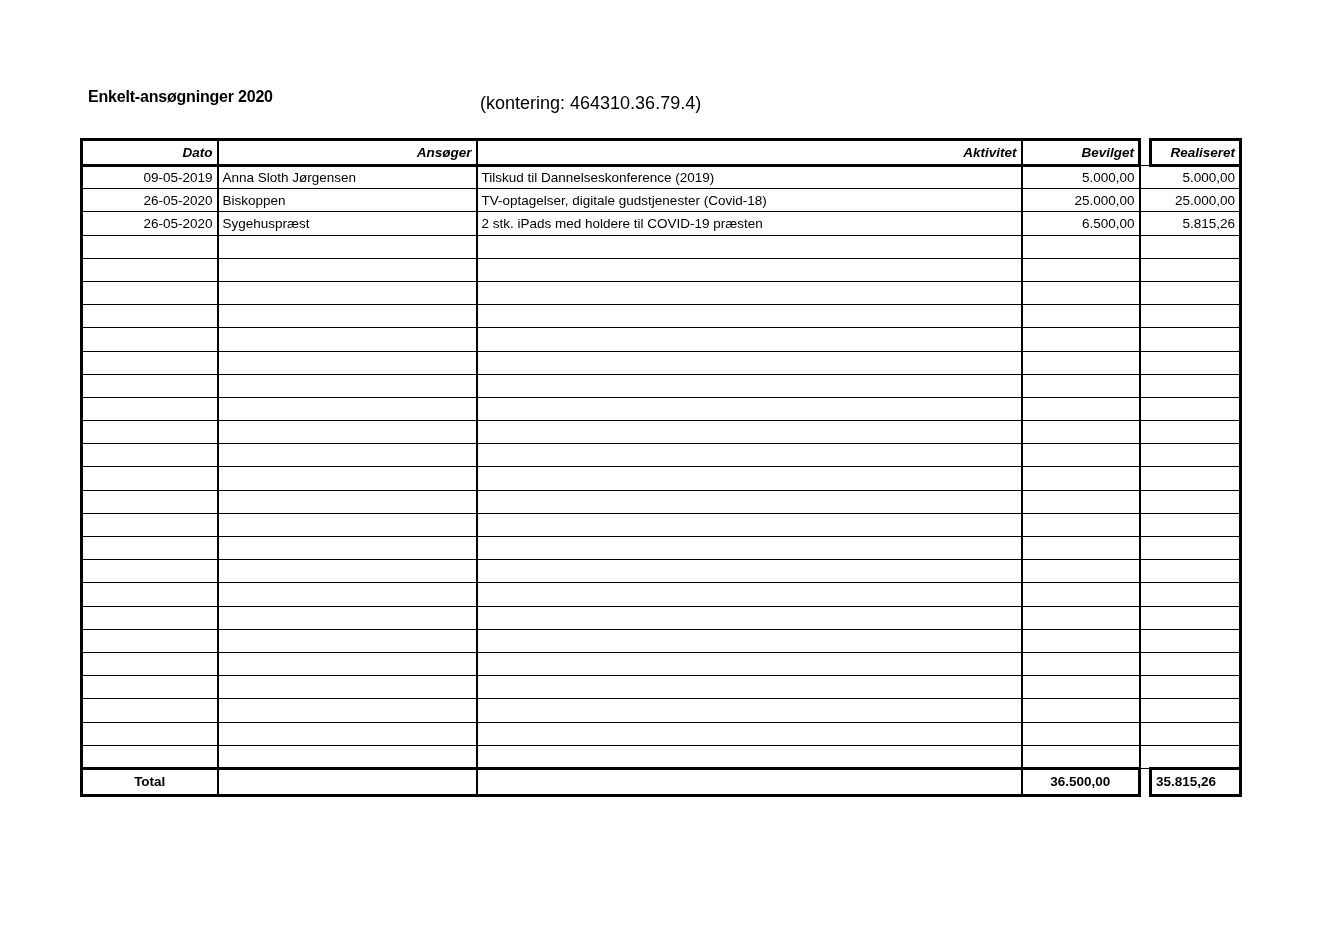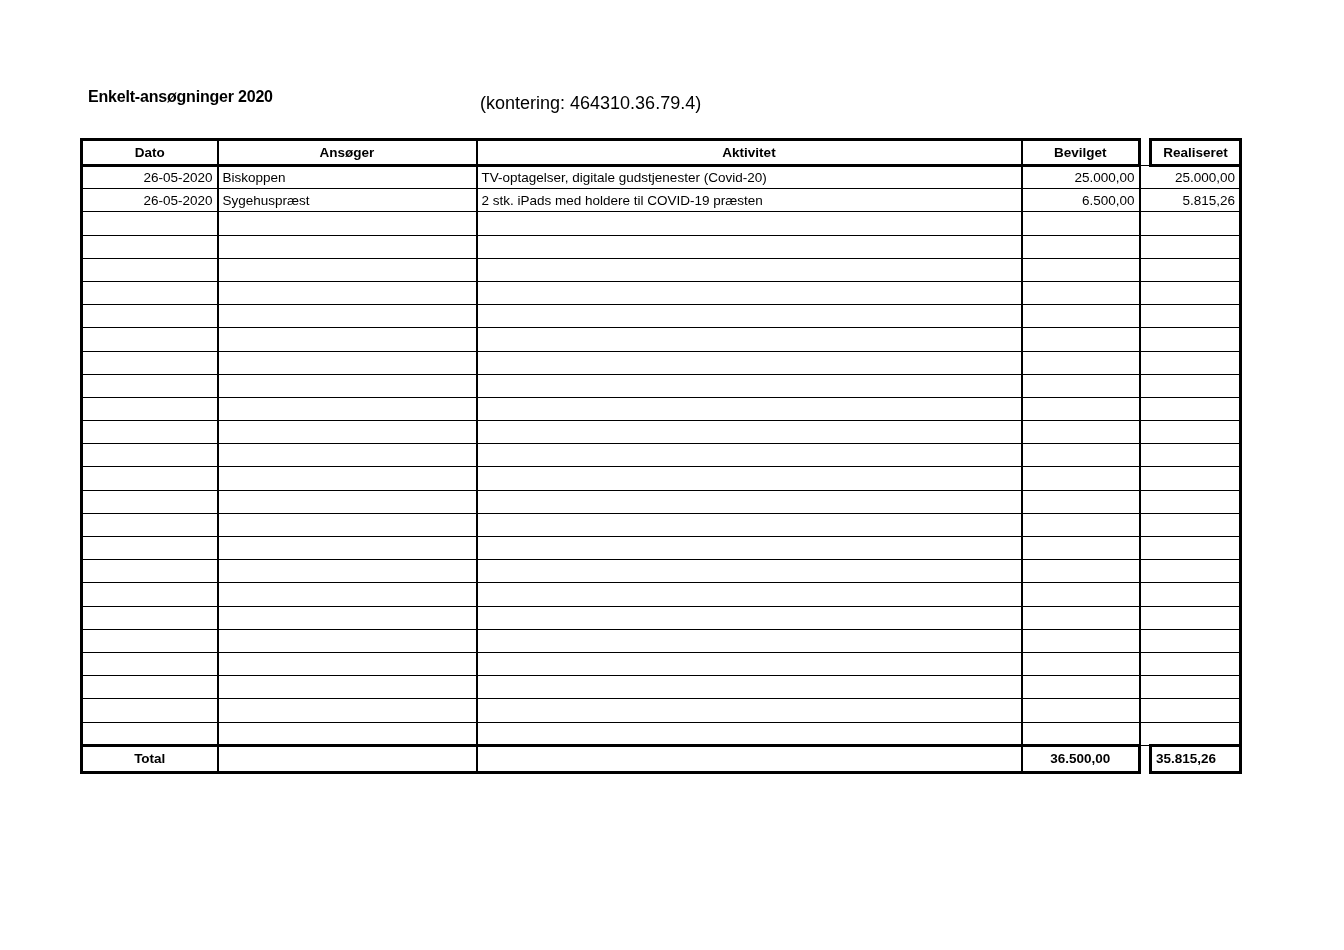--- a/index.html
+++ b/index.html
@@ -28,26 +28,27 @@
     font-size: 13.5px;
     padding: 0 4px;
     white-space: nowrap;
     overflow: hidden;
     vertical-align: middle;
   }
 
   
   tr.header-row th {
     height: 26px;
-    text-align: center;
+    text-align: right;
     font-weight: bold;
     border-top: 3px solid #000;
     border-bottom: 3px solid #000;
     border-left: 2px solid #000;
     border-right: 2px solid #000;
+    font-style: italic;
   }
   tr.header-row th.h-dato { border-left: 3px solid #000; }
   tr.header-row th.h-bev  { border-right: 3px solid #000; }
   tr.header-row th.h-gap  { border: none; }
   tr.header-row th.h-real { border: 3px solid #000; }
 
   
   tbody td {
     height: 23.2px;
     border-top: 1px solid #000;
@@ -97,23 +98,31 @@
         <th class="h-dato">Dato</th>
         <th class="h-ans">Ansøger</th>
         <th class="h-akt">Aktivitet</th>
         <th class="h-bev">Bevilget</th>
         <th class="h-gap"></th>
         <th class="h-real">Realiseret</th>
       </tr>
     </thead>
     <tbody>
         <tr>
+          <td class="b-dato">09-05-2019</td>
+          <td class="b-ans">Anna Sloth Jørgensen</td>
+          <td class="b-akt">Tilskud til Dannelseskonference (2019)</td>
+          <td class="b-bev">5.000,00</td>
+          <td class="b-gap"></td>
+          <td class="b-real">5.000,00</td>
+        </tr>
+        <tr>
           <td class="b-dato">26-05-2020</td>
           <td class="b-ans">Biskoppen</td>
-          <td class="b-akt">TV-optagelser, digitale gudstjenester (Covid-20)</td>
+          <td class="b-akt">TV-optagelser, digitale gudstjenester (Covid-18)</td>
           <td class="b-bev">25.000,00</td>
           <td class="b-gap"></td>
           <td class="b-real">25.000,00</td>
         </tr>
         <tr>
           <td class="b-dato">26-05-2020</td>
           <td class="b-ans">Sygehuspræst</td>
           <td class="b-akt">2 stk. iPads med holdere til COVID-19 præsten</td>
           <td class="b-bev">6.500,00</td>
           <td class="b-gap"></td>

